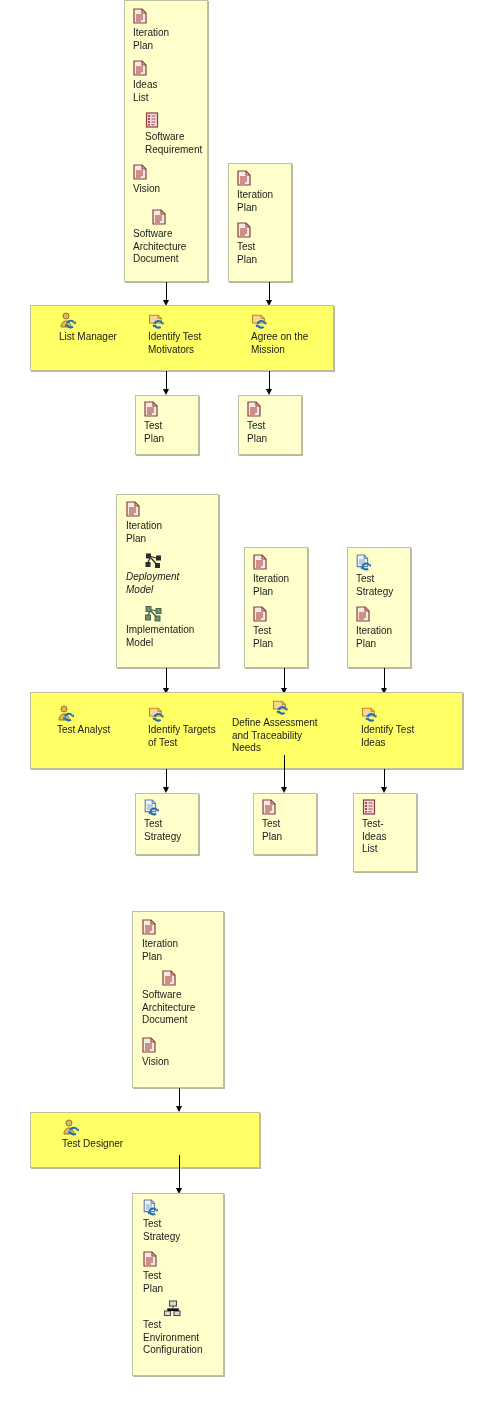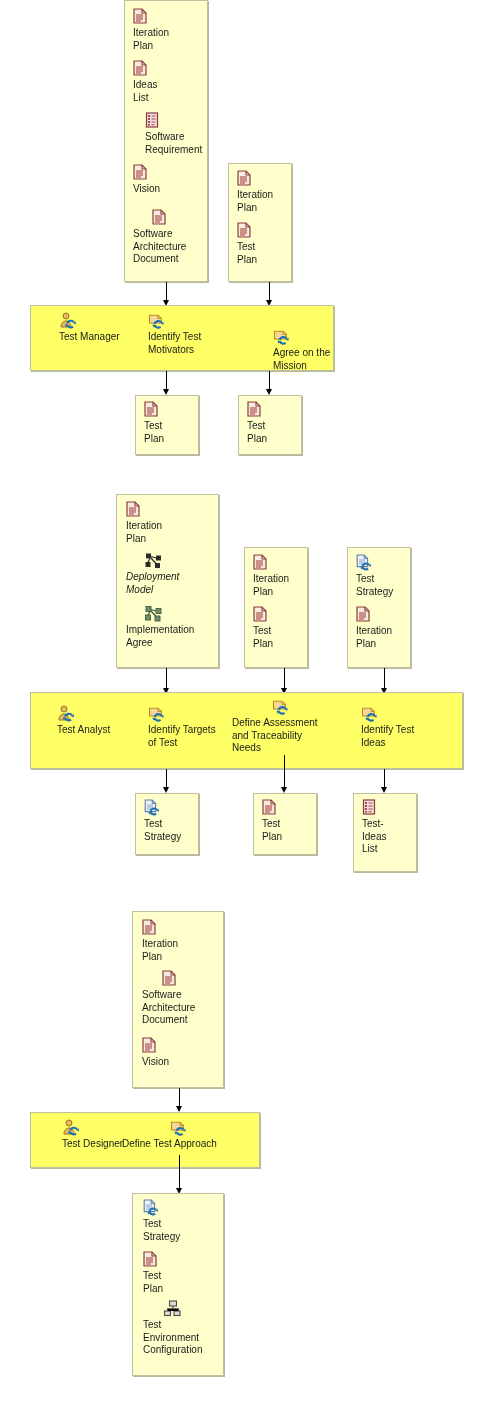--- a/index.html
+++ b/index.html
@@ -167,39 +167,39 @@
           <circle cx="7" cy="4" r="3" fill="#e3b85f" stroke="#9a7420" stroke-width="1"></circle>
           <path d="M2 15c0-4 2.4-6 5-6s5 2 5 6z" fill="#e3b85f" stroke="#9a7420" stroke-width="1"></path>
           <g>
             <path d="M8 11.5a4 4 0 0 1 7-1.2" fill="none" stroke="#1f6fb5" stroke-width="2.1"></path>
             <path d="M14 14.6a4 4 0 0 1-6-1.7" fill="none" stroke="#1f6fb5" stroke-width="2.1"></path>
             <path d="M16.6 9.2l.6 3-3-.6z" fill="#1f6fb5"></path>
             <path d="M6.6 15.2l-.6-3 3 .6z" fill="#1f6fb5"></path>
           </g>
         </svg>
       </span>
-    <span class="lbl">Test Manager</span>
+    <span class="lbl">List Manager</span>
   </div>
   <div class="item c" style="left:148px;top:312px;width:80px;">
     <span class="ico">
         <svg width="20" height="17" viewBox="0 0 20 17">
           <path d="M1.5 3.2h8.5l3.4 3.2v4.6H1.5z" fill="#f5d79a" stroke="#c08a22" stroke-width="1.1"></path>
           <path d="M10 3.2v3.2h3.4" fill="none" stroke="#c08a22" stroke-width="1"></path>
           <g>
             <path d="M6.5 11.8a4 4 0 0 1 7-1.2" fill="none" stroke="#1f6fb5" stroke-width="2.2"></path>
             <path d="M12.6 14.9a4 4 0 0 1-6-1.7" fill="none" stroke="#1f6fb5" stroke-width="2.2"></path>
             <path d="M15.2 9.5l.6 3-3-.6z" fill="#1f6fb5"></path>
             <path d="M5.2 15.5l-.6-3 3 .6z" fill="#1f6fb5"></path>
           </g>
         </svg>
       </span>
     <span class="lbl">Identify Test
 Motivators</span>
   </div>
-  <div class="item c" style="left:251px;top:328px;width:85px;margin-left:22px;">
+  <div class="item c" style="left:251px;top:312px;width:85px;">
     <span class="ico">
         <svg width="20" height="17" viewBox="0 0 20 17">
           <path d="M1.5 3.2h8.5l3.4 3.2v4.6H1.5z" fill="#f5d79a" stroke="#c08a22" stroke-width="1.1"></path>
           <path d="M10 3.2v3.2h3.4" fill="none" stroke="#c08a22" stroke-width="1"></path>
           <g>
             <path d="M6.5 11.8a4 4 0 0 1 7-1.2" fill="none" stroke="#1f6fb5" stroke-width="2.2"></path>
             <path d="M12.6 14.9a4 4 0 0 1-6-1.7" fill="none" stroke="#1f6fb5" stroke-width="2.2"></path>
             <path d="M15.2 9.5l.6 3-3-.6z" fill="#1f6fb5"></path>
             <path d="M5.2 15.5l-.6-3 3 .6z" fill="#1f6fb5"></path>
           </g>
@@ -282,21 +282,21 @@
             <rect x="12" y="3.5" width="5" height="5"></rect>
             <rect x="1.5" y="10" width="5" height="5"></rect>
             <rect x="11" y="11" width="5" height="5"></rect>
           </g>
           <g stroke="#3e5c3e" stroke-width="1.3">
             <path d="M7 4.5l5 1.5M6 6.5l-2 3.5M7 6l5 5.5"></path>
           </g>
         </svg>
       </span>
     <span class="lbl">Implementation
-Agree</span>
+Model</span>
   </div>
 
   <div class="wp-box" style="left:244px;top:547px;width:64px;height:121px;"></div>
   <div class="item c" style="left:253px;top:554px;width:60px;">
     <span class="ico">
         <svg width="14" height="16" viewBox="0 0 14 16">
           <path d="M1 1h8l4 4v10H1z" fill="#f2ece0" stroke="#8d3a3a" stroke-width="1.2"></path>
           <path d="M9 1v4h4" fill="none" stroke="#8d3a3a" stroke-width="1.1"></path>
           <g stroke="#a33" stroke-width="1.1">
             <path d="M3 7h7M3 9h7M3 11h7M3 13h5"></path>
@@ -544,35 +544,20 @@
           <g>
             <path d="M8 11.5a4 4 0 0 1 7-1.2" fill="none" stroke="#1f6fb5" stroke-width="2.1"></path>
             <path d="M14 14.6a4 4 0 0 1-6-1.7" fill="none" stroke="#1f6fb5" stroke-width="2.1"></path>
             <path d="M16.6 9.2l.6 3-3-.6z" fill="#1f6fb5"></path>
             <path d="M6.6 15.2l-.6-3 3 .6z" fill="#1f6fb5"></path>
           </g>
         </svg>
       </span>
     <span class="lbl">Test Designer</span>
   </div>
-  <div class="item c" style="left:122px;top:1119px;width:130px;">
-    <span class="ico" style="padding-left:48px;">
-        <svg width="20" height="17" viewBox="0 0 20 17">
-          <path d="M1.5 3.2h8.5l3.4 3.2v4.6H1.5z" fill="#f5d79a" stroke="#c08a22" stroke-width="1.1"></path>
-          <path d="M10 3.2v3.2h3.4" fill="none" stroke="#c08a22" stroke-width="1"></path>
-          <g>
-            <path d="M6.5 11.8a4 4 0 0 1 7-1.2" fill="none" stroke="#1f6fb5" stroke-width="2.2"></path>
-            <path d="M12.6 14.9a4 4 0 0 1-6-1.7" fill="none" stroke="#1f6fb5" stroke-width="2.2"></path>
-            <path d="M15.2 9.5l.6 3-3-.6z" fill="#1f6fb5"></path>
-            <path d="M5.2 15.5l-.6-3 3 .6z" fill="#1f6fb5"></path>
-          </g>
-        </svg>
-      </span>
-    <span class="lbl">Define Test Approach</span>
-  </div>
 
   <div class="vline" style="left:179px;top:1155px;height:37px;"></div>
   <div class="arrow" style="left:176px;top:1188px;"></div>
 
   <div class="wp-box" style="left:132px;top:1193px;width:92px;height:183px;"></div>
   <div class="item c" style="left:143px;top:1199px;width:86px;">
     <span class="ico">
         <svg width="18" height="17" viewBox="0 0 18 17">
           <path d="M1.2 1h7l3.4 3.4v8.2H1.2z" fill="#eef2f7" stroke="#5a7fa8" stroke-width="1.1"></path>
           <path d="M8.2 1v3.4h3.4" fill="none" stroke="#5a7fa8" stroke-width="1"></path>

